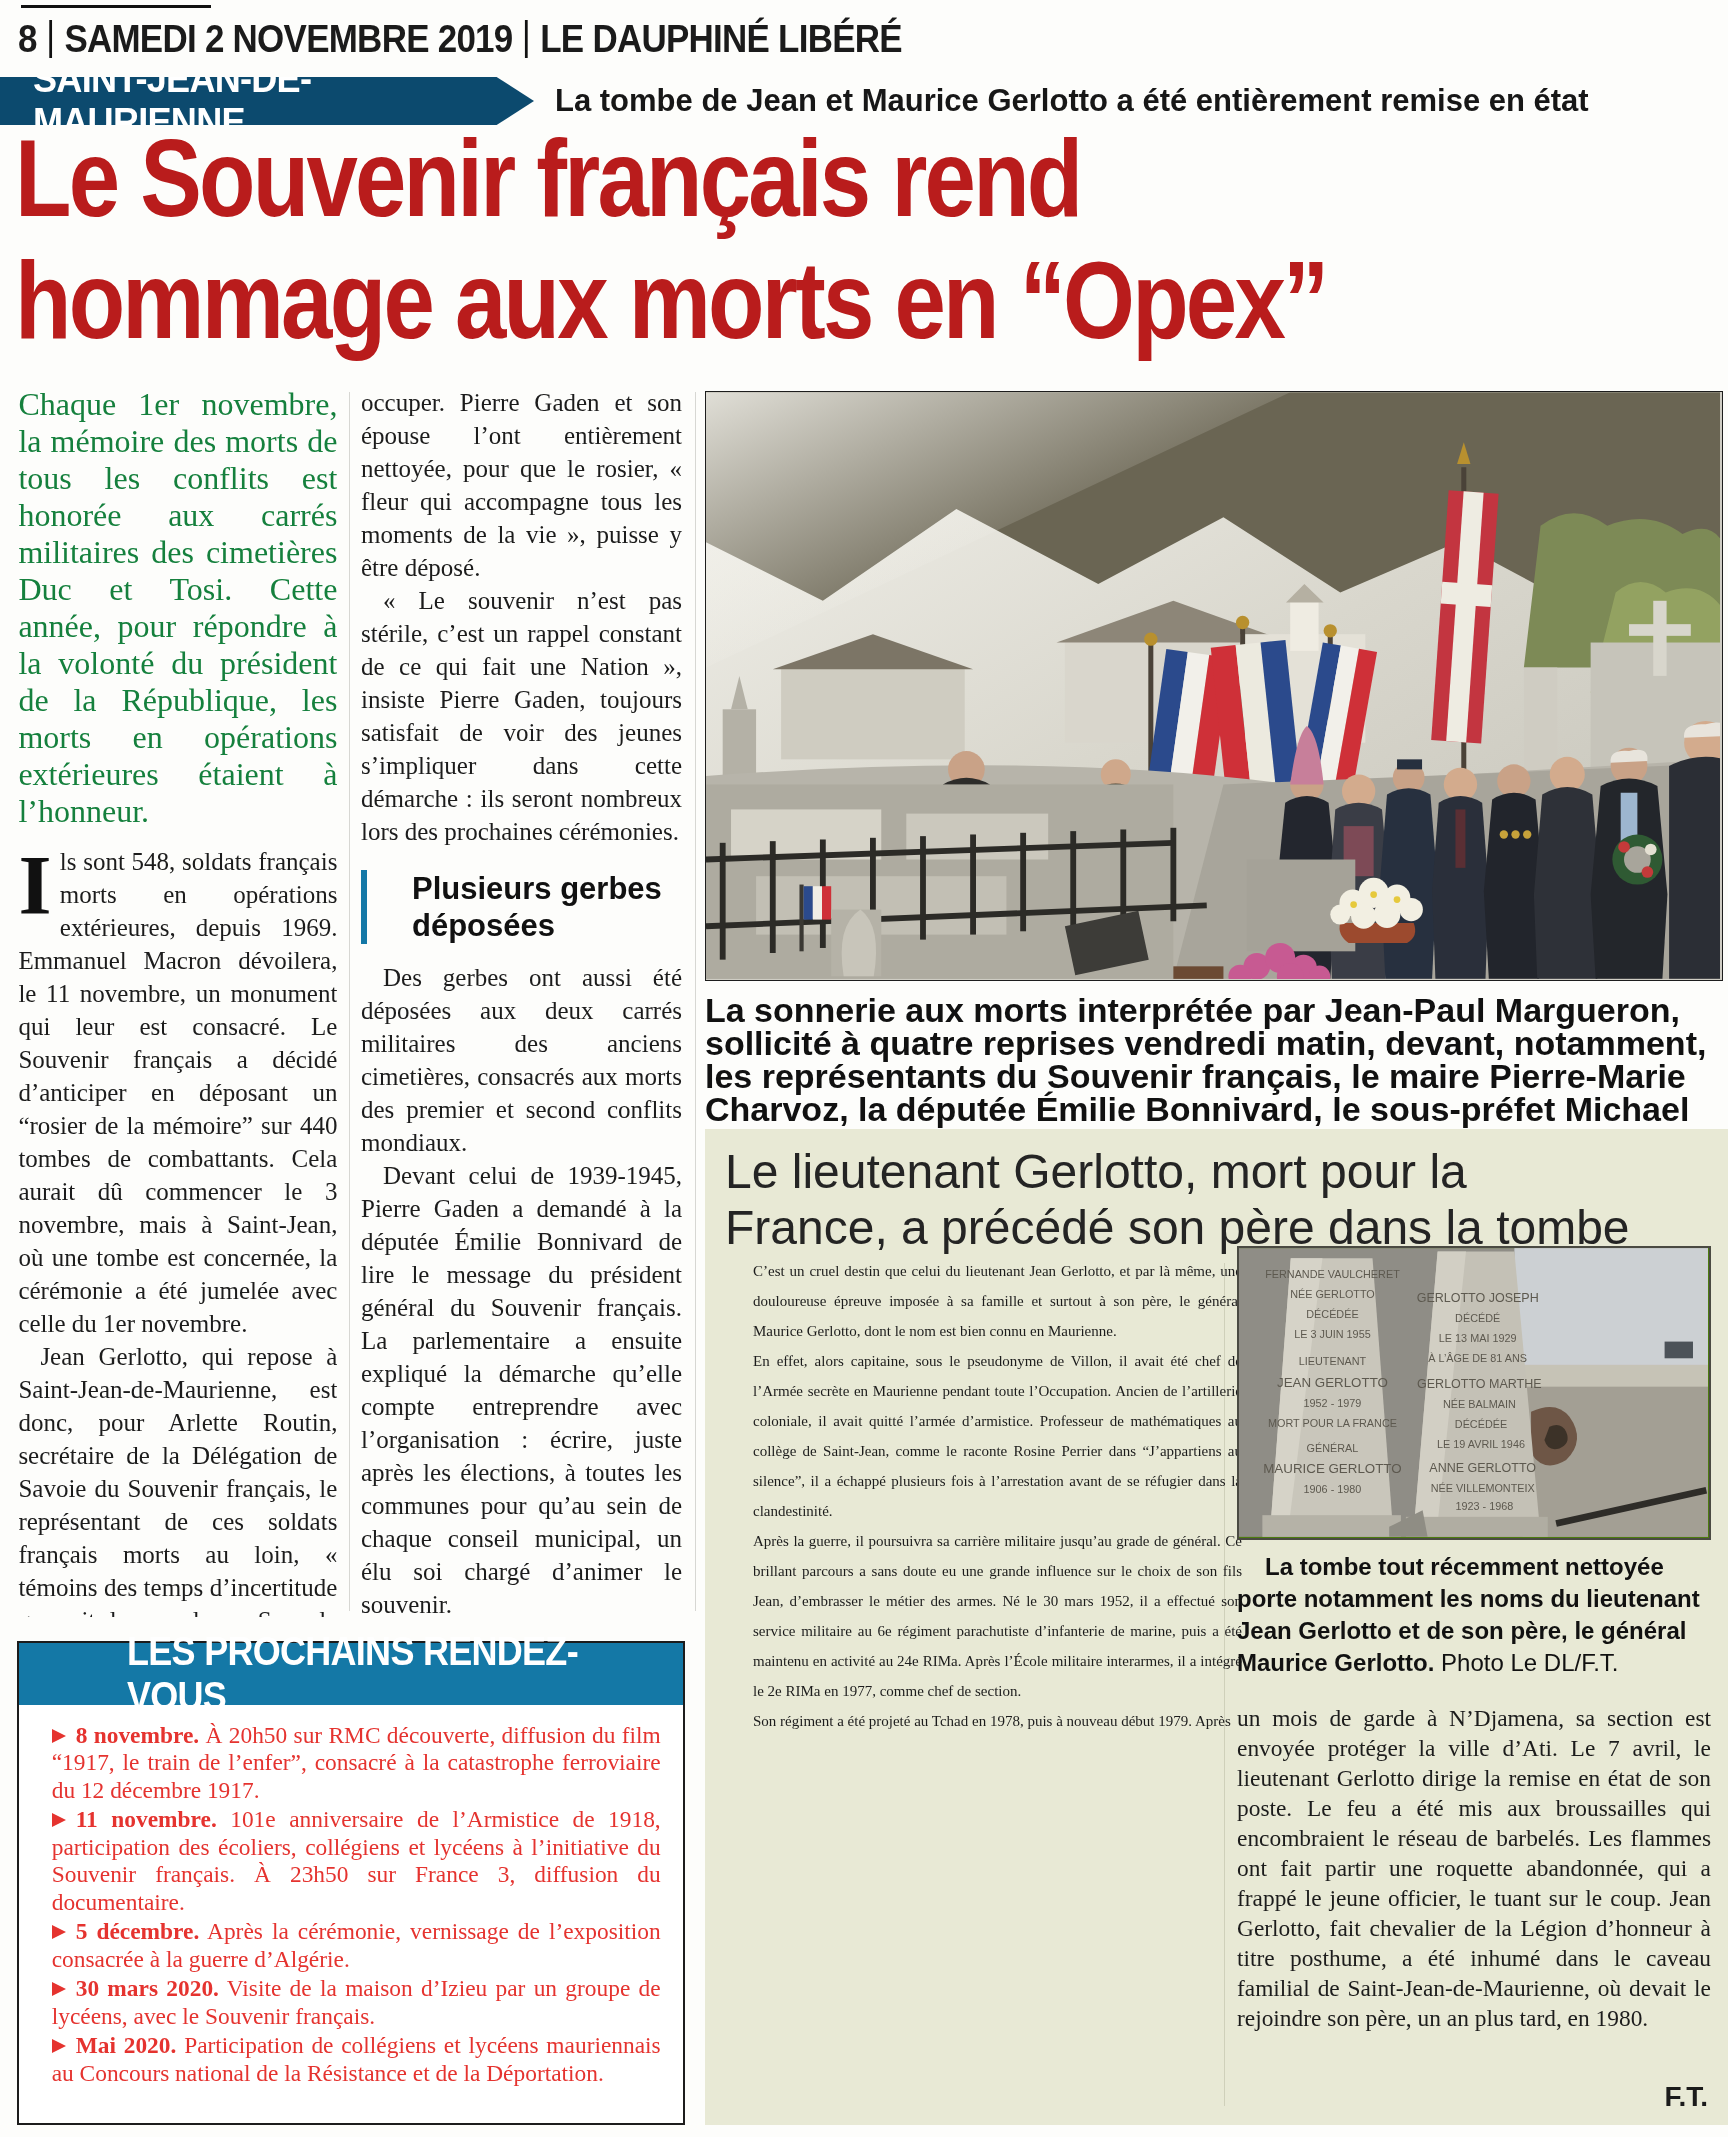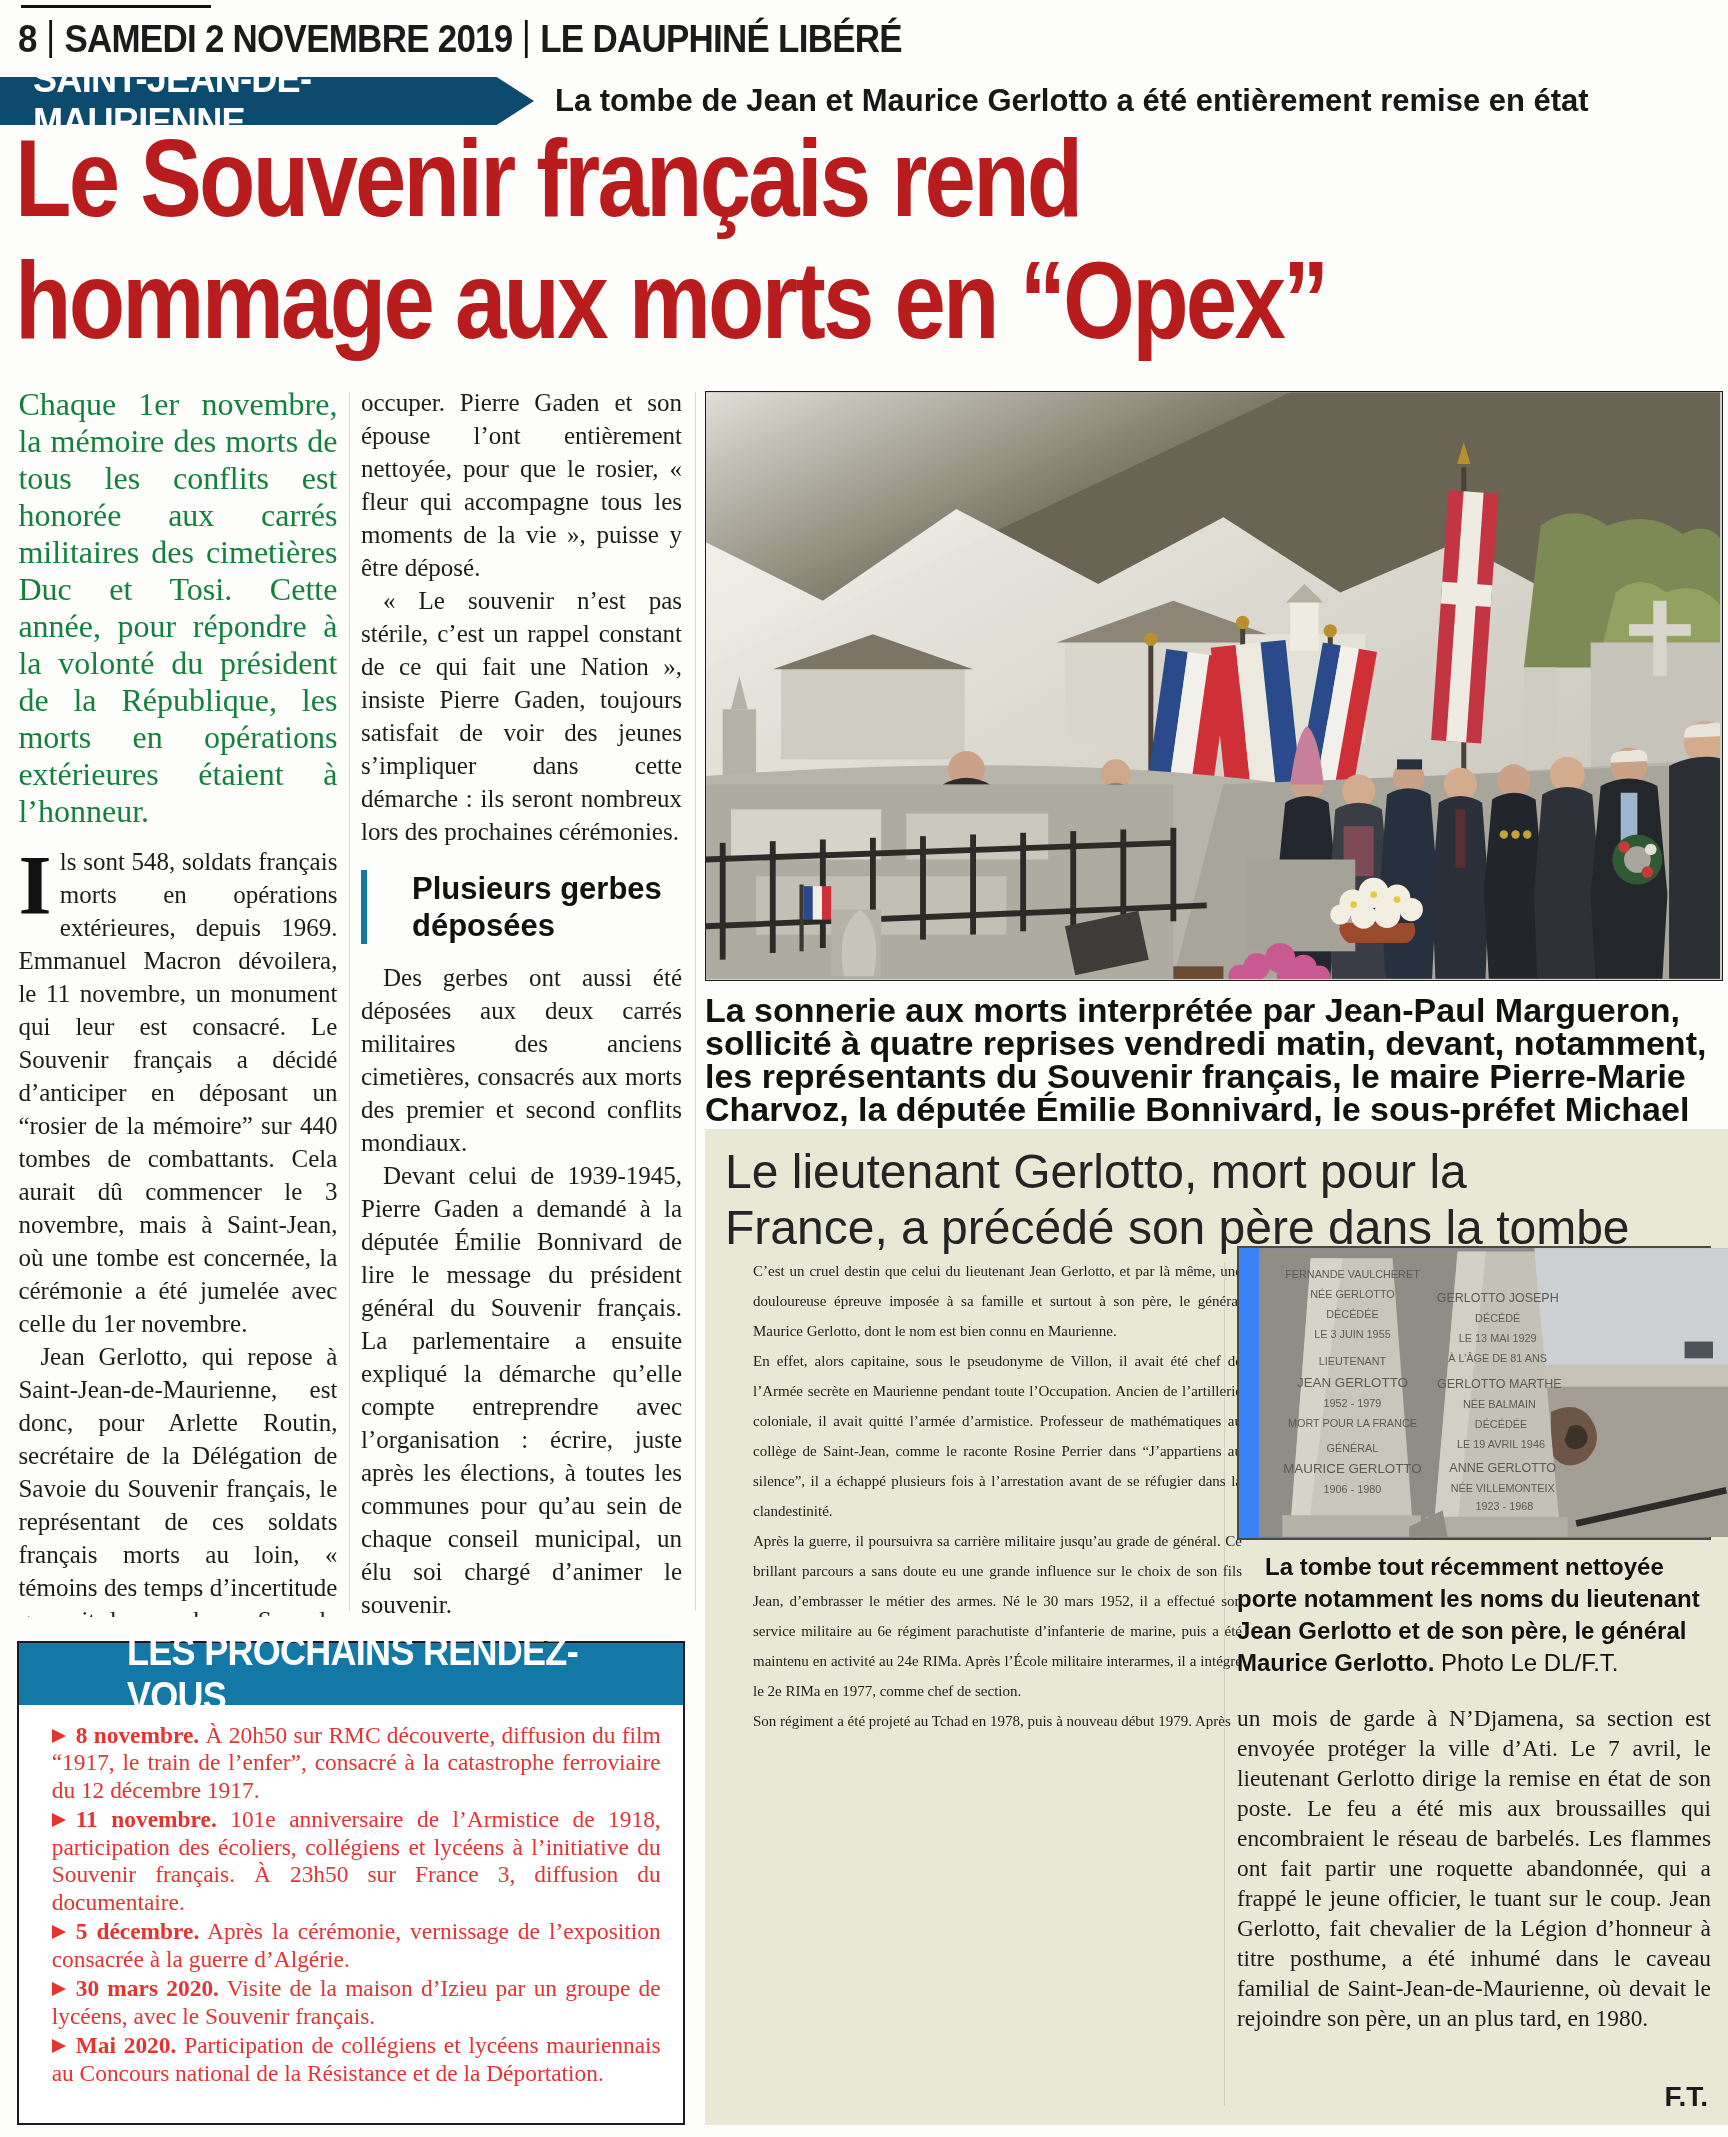--- a/index.html
+++ b/index.html
@@ -55,21 +55,21 @@
   .arrow{display:inline-block;width:0;height:0;border-top:7.5px solid transparent;
          border-bottom:7.5px solid transparent;border-left:14px solid #e5332f;margin-right:10px;}
   
   #beige{left:705px;top:1129px;width:1023px;height:996px;background:#e8e9d5;}
   #a2-headline{position:absolute;left:20px;top:15px;width:985px;font-weight:400;font-size:48px;
                line-height:56px;color:#242424;letter-spacing:0;}
   #a2-left{position:absolute;left:20px;top:127px;width:489px;height:864px;overflow:hidden;
            font-size:15px;line-height:30px;margin-left:28px;}
   #a2-rule{position:absolute;left:519px;top:134px;width:0.8px;height:843px;background:#cfd0ba;}
   #tomb-photo{position:absolute;left:532px;top:117px;width:474px;height:294px;border:2.5px solid #4a4a42;
-              box-sizing:border-box;background:#3b82f6;padding-left:20px;}
+              box-sizing:border-box;background:#4d7c0f;}
   #tomb-caption{position:absolute;left:532px;top:422px;width:474px;font-size:24px;line-height:32px;color:#111;}
   #tomb-caption .b{font-weight:700;margin-left:28px;}
   #a2-right{position:absolute;left:532px;top:574px;width:474px;height:376px;overflow:hidden;
             font-size:23.4px;line-height:30px;}
   #byline2{position:absolute;right:20px;top:952px;font-weight:700;font-size:28px;
            font-family:"Liberation Sans",sans-serif;}
   svg text{font-family:"Liberation Sans",sans-serif;}
 </style>
 </head>
 <body>

